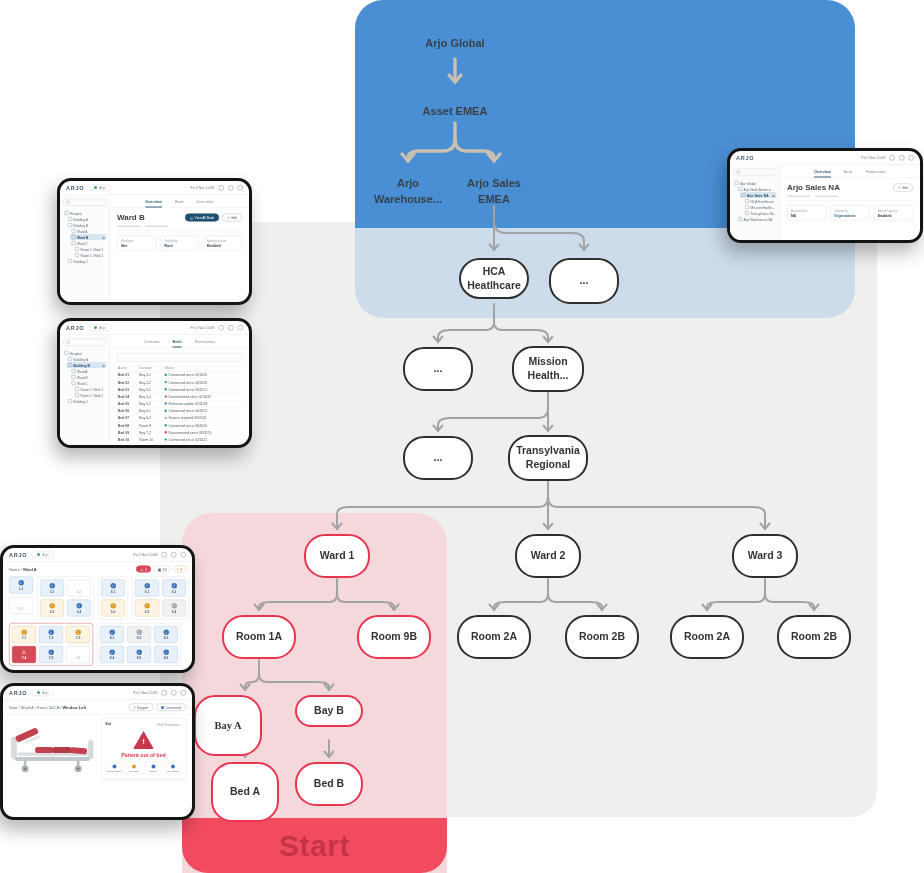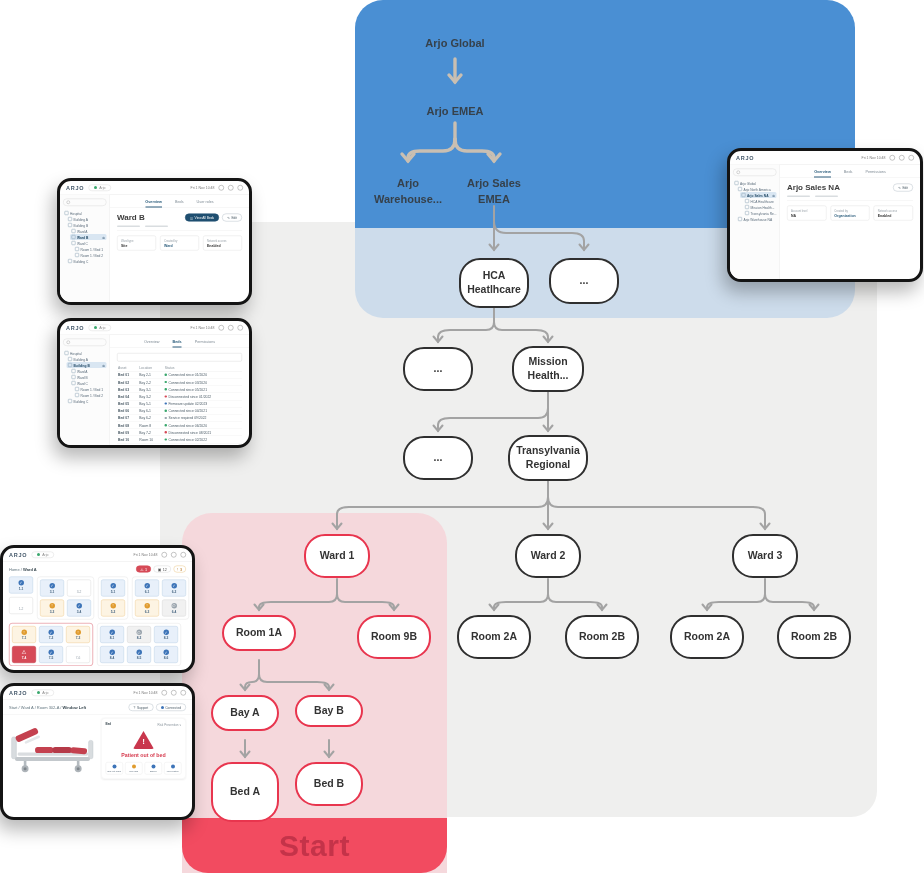--- a/index.html
+++ b/index.html
@@ -164,45 +164,45 @@
       <path d="M765,594 Q765,602 773,602 L802,602 Q814,602 814,607 L814,610" marker-end="url(#mg)"></path>
       <path d="M259,660 L259,674"></path>
       <path d="M259,674 Q259,682 252,682 Q245,682 245,687 L245,690" marker-end="url(#mg)"></path>
       <path d="M259,674 Q259,682 267,682 L317,682 Q329,682 329,687 L329,690" marker-end="url(#mg)"></path>
       <path d="M245,740 L245,757" marker-end="url(#mg)"></path>
       <path d="M329,740 L329,757" marker-end="url(#mg)"></path>
     </g>
   </svg>
 
   <div class="blue-label" style="left:405px;top:36px;width:100px;">Arjo Global</div>
-  <div class="blue-label" style="left:405px;top:104px;width:100px;">Arjo EMEA</div>
+  <div class="blue-label" style="left:405px;top:104px;width:100px;">Asset EMEA</div>
   <div class="blue-label" style="left:363px;top:176px;width:90px;">Arjo Warehouse...</div>
   <div class="blue-label" style="left:454px;top:176px;width:80px;">Arjo Sales EMEA</div>
 
-  <div class="node" style="left:459px;top:258px;width:70px;height:50px;">HCA Heatlhcare</div>
+  <div class="node" style="left:459px;top:258px;width:70px;height:41px;">HCA Heatlhcare</div>
   <div class="node" style="left:549px;top:258px;width:70px;height:46px;">...</div>
   <div class="node" style="left:403px;top:347px;width:70px;height:44px;">...</div>
   <div class="node" style="left:512px;top:346px;width:72px;height:46px;">Mission Health...</div>
   <div class="node" style="left:403px;top:436px;width:70px;height:44px;">...</div>
   <div class="node" style="left:508px;top:435px;width:80px;height:46px;">Transylvania Regional</div>
   <div class="node red" style="left:304px;top:534px;width:66px;height:44px;">Ward 1</div>
   <div class="node" style="left:515px;top:534px;width:66px;height:44px;">Ward 2</div>
   <div class="node" style="left:732px;top:534px;width:66px;height:44px;">Ward 3</div>
-  <div class="node red" style="left:222px;top:615px;width:74px;height:36px;">Room 1A</div>
+  <div class="node red" style="left:222px;top:615px;width:74px;height:44px;">Room 1A</div>
   <div class="node red" style="left:357px;top:615px;width:74px;height:44px;">Room 9B</div>
   <div class="node" style="left:457px;top:615px;width:74px;height:44px;">Room 2A</div>
   <div class="node" style="left:565px;top:615px;width:74px;height:44px;">Room 2B</div>
   <div class="node" style="left:670px;top:615px;width:74px;height:44px;">Room 2A</div>
   <div class="node" style="left:777px;top:615px;width:74px;height:44px;">Room 2B</div>
-  <div class="node red" style="left:211px;top:695px;width:68px;height:36px;">Bay A</div>
+  <div class="node red" style="left:194px;top:695px;width:68px;height:61px;font-family:Liberation Serif, serif;">Bay A</div>
   <div class="node red" style="left:295px;top:695px;width:68px;height:32px;">Bay B</div>
   <div class="node red" style="left:211px;top:762px;width:68px;height:60px;">Bed A</div>
   <div class="node red" style="left:295px;top:762px;width:68px;height:44px;">Bed B</div>
 
-  <div class="win" style="left:727px;top:148px;width:196px;height:134px;">
+  <div class="win" style="left:727px;top:148px;width:196px;height:95px;">
     <div class="win-scale">
       <div class="topbar">
         <span class="logo">ARJO</span>
         <span class="clock">Fri 1 Nov 10:48</span>
         <span class="tb-ic"></span>
         <span class="tb-ic"></span>
         <span class="tb-ic"></span>
       </div>
       <div class="win-body">
         <div class="sidebar">

